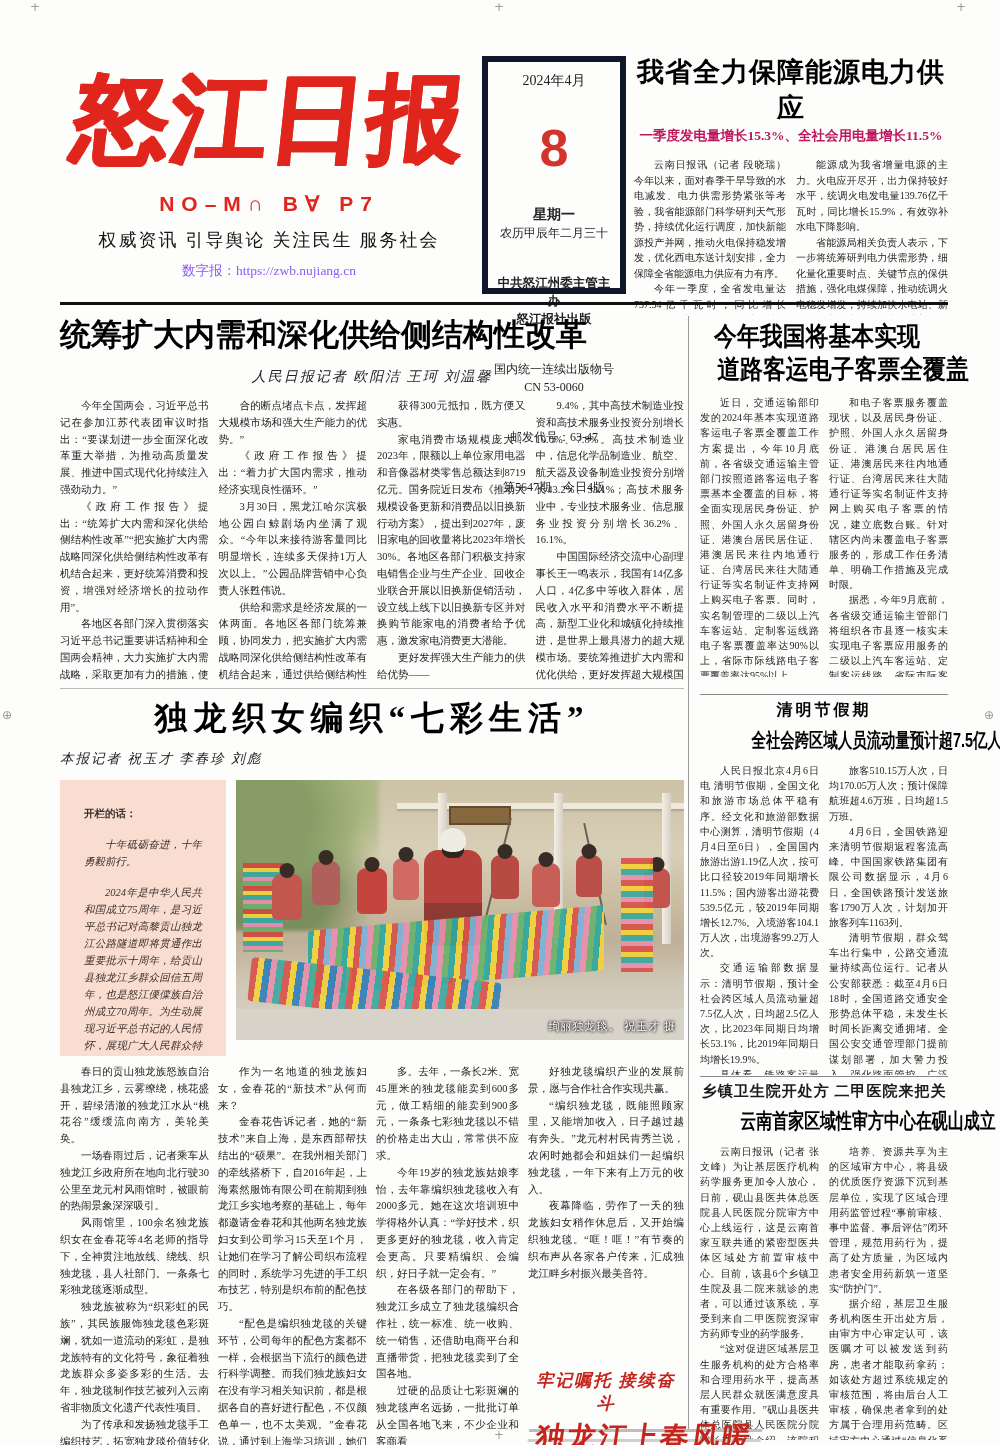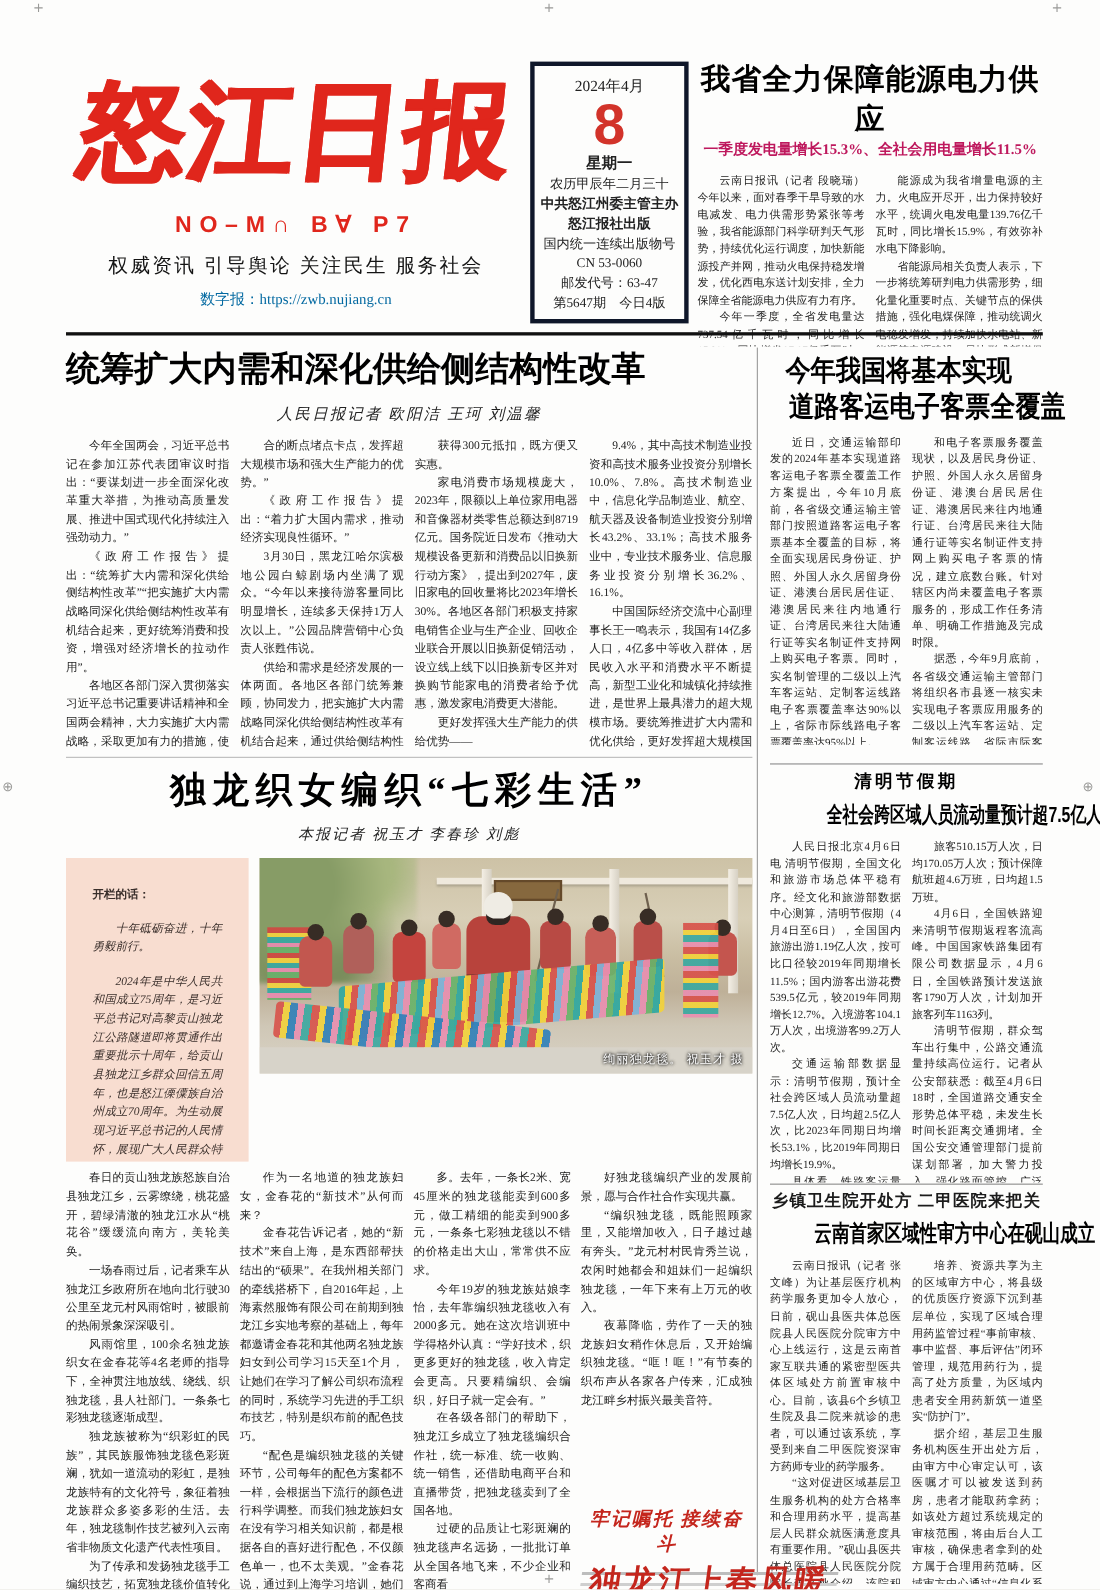--- a/index.html
+++ b/index.html
@@ -8,25 +8,25 @@
   
   .reg{position:absolute;color:#9a9a98;font:12px "DejaVu Sans",sans-serif;}
   
   .masthead{position:absolute;left:60px;top:46px;width:418px;text-align:center;}
   .mh-title{font-family:"DejaVu Serif",serif;font-weight:bold;font-size:96px;line-height:1.5;
             color:#e0261c;letter-spacing:2px;transform:skewX(-6deg);
             text-shadow:2px 0 currentColor,0 2px currentColor,2px 2px currentColor,1px 1px currentColor;}
   .mh-lisu{margin-top:2px;font-family:"Liberation Sans",sans-serif;font-weight:bold;font-size:21px;
            color:#e0261c;letter-spacing:7px;}
   .mh-slogan{margin-top:12px;font-family:"Liberation Sans",sans-serif;font-size:18px;color:#141414;letter-spacing:2px;}
-  .mh-digital{margin-top:10px;font-size:13.5px;color:#0369a1;}
-  
-  .datebox{position:absolute;left:482px;top:56px;width:144px;height:238px;border:4px solid #0f172a;
+  .mh-digital{margin-top:10px;font-size:13.5px;color:#8b5cf6;}
+  
+  .datebox{position:absolute;left:482px;top:56px;width:144px;height:238px;border:6px solid #0f172a;
            box-sizing:border-box;display:flex;flex-direction:column;justify-content:space-between;
-           padding:10px 4px;text-align:center;color:#222;}
+           padding:10px 4px;text-align:center;color:#222;gap:32px;}
   .db-ym{font-size:14px;}
   .db-day{font-family:"Liberation Sans",sans-serif;font-size:52px;font-weight:bold;color:#d2332a;line-height:1;}
   .db-weekday{font-size:14px;font-weight:bold;}
   .db-line{font-size:12.5px;font-weight:bold;line-height:1.45;}
   .db-small{font-size:12px;line-height:1.5;}
   
   .cols{display:flex;gap:10px;}
   .col{flex:1;overflow:hidden;}
   .btxt p{margin:0;text-indent:2em;font-size:10.5px;line-height:1.6;text-align:justify;color:#1d1d1d;}
   
@@ -61,30 +61,30 @@
   .qm-title span{display:inline-block;font-size:20px;transform:scaleX(.72);white-space:nowrap;}
   .qm-body{margin-top:9px;height:312px;}
   
   .art-shenfang{position:absolute;left:700px;top:1082px;width:248px;}
   .sf-kicker{font-weight:bold;font-size:15px;text-align:center;letter-spacing:1px;}
   .sf-title span{display:inline-block;font-size:21px;transform:scaleX(.76);white-space:nowrap;}
   .sf-body{margin-top:9px;height:296px;}
   
   .art-dulong{position:absolute;left:60px;top:696px;width:624px;}
   .dl-title{font-weight:bold;font-size:33px;text-align:center;color:#000;letter-spacing:6px;}
-  .dl-byline{margin-top:9px;text-align:center;font-style:italic;font-size:13.5px;letter-spacing:2px;color:#222;}
+  .dl-byline{margin-top:9px;text-align:left;font-style:italic;font-size:13.5px;letter-spacing:2px;color:#222;}
   .dl-row1{display:flex;margin-top:12px;}
   .introbox{width:166px;height:276px;box-sizing:border-box;background:#f8ddd0;padding:11px 10px;overflow:hidden;}
   .ib-title{font-weight:bold;font-size:12.5px;color:#222;margin:0 0 3px;}
   .introbox p{margin:14px;text-indent:2em;font-style:italic;font-size:10.5px;line-height:1.62;color:#3a2f2b;text-align:justify;}
   .dl-row2{display:flex;gap:9px;margin-top:8px;height:398px;}
   .dl-c1{width:152px;}.dl-c2{width:152px;}.dl-c3{width:146px;}.dl-c4{width:156px;display:flex;flex-direction:column;}
   .dl-c4 .btxt{flex:0 0 auto;}
   
-  .photo{position:relative;flex:1;margin-left:10px;height:196px;overflow:hidden;
+  .photo{position:relative;flex:1;margin-left:10px;height:260px;overflow:hidden;
      background:linear-gradient(180deg,#cdc2a6 0%,#d8cfb7 28%,#c9bda2 46%,#beb098 62%,#cfc7b6 78%,#dad4c7 100%);}
   .ph-foliage{position:absolute;left:-2%;top:-4%;width:34%;height:62%;filter:blur(2px);
      background:radial-gradient(circle at 22% 28%,#879c66 0 30%,transparent 62%),
                 radial-gradient(circle at 62% 16%,#a7b67e 0 26%,transparent 56%),
                 radial-gradient(circle at 34% 72%,#7a8d5c 0 34%,transparent 64%);}
   .ph-beam{position:absolute;left:36%;top:9%;width:64%;height:6px;background:#efe9dd;box-shadow:0 2px 2px rgba(0,0,0,.18);}
   .ph-post{position:absolute;top:5%;width:9px;height:58%;background:linear-gradient(90deg,#f4efe5,#d6d0c3);}
   .ph-sign{position:absolute;left:47.5%;top:10%;width:58px;height:15px;background:#86683e;border:2px solid #64492a;}
   .ph-stick{position:absolute;width:2px;background:#6e604e;}
   .fig{position:absolute;border-radius:9px 9px 5px 5px;}

